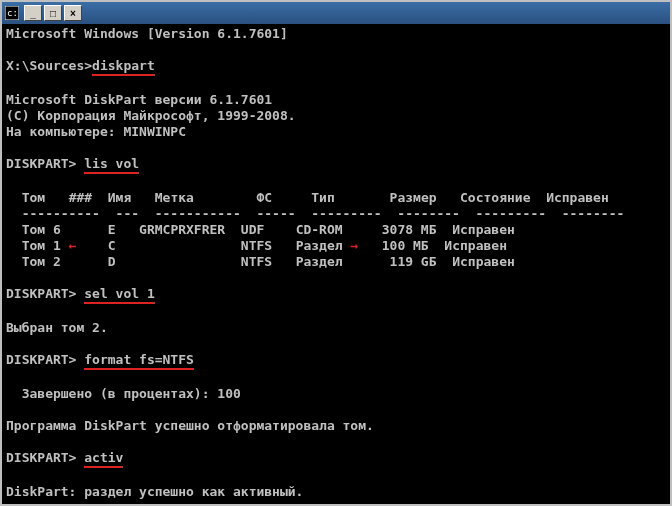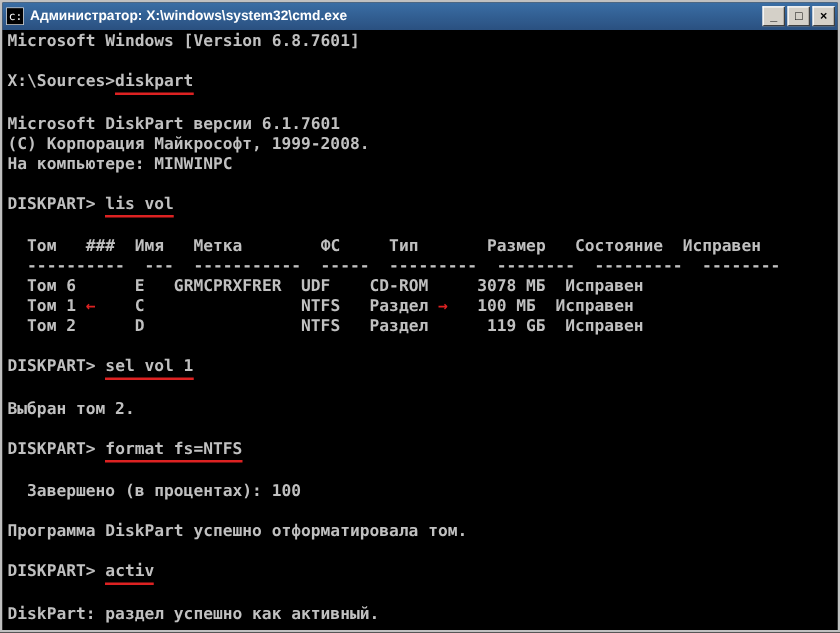--- a/index.html
+++ b/index.html
@@ -76,29 +76,28 @@
 <body>
 
 <div class="window">
   <div class="titlebar">
     <span class="titlebar-icon">
       <svg width="14" height="14" viewBox="0 0 14 14">
           <rect x="0" y="0" width="14" height="14" fill="#000" stroke="#fff" stroke-width="1"></rect>
           <text x="2" y="10" font-size="9" fill="#fff" font-family="monospace">c:</text>
         </svg>
     </span>
-    <span class="title-text">Администратор: X:\windows\system32\cmd.exe</span>
     <div class="win-btns">
       <div class="win-btn">_</div>
       <div class="win-btn">□</div>
       <div class="win-btn">×</div>
     </div>
   </div>
 
-  <div class="terminal"><span>Microsoft Windows [Version 6.8.7601]</span>
+  <div class="terminal"><span>Microsoft Windows [Version 6.1.7601]</span>
 
 <span>X:\Sources&gt;</span><span class="ul">diskpart</span>
 
 <span>Microsoft DiskPart версии 6.1.7601</span>
 <span>(C) Корпорация Майкрософт, 1999-2008.</span>
 <span>На компьютере: MINWINPC</span>
 
 <span>DISKPART&gt; </span><span class="ul">lis vol</span>
 
   <span>Том</span>   <span>###</span>  <span>Имя</span>   <span>Метка</span>        <span>ФС</span>     <span>Тип</span>       <span>Размер</span>   <span>Состояние</span>  <span>Исправен</span>

